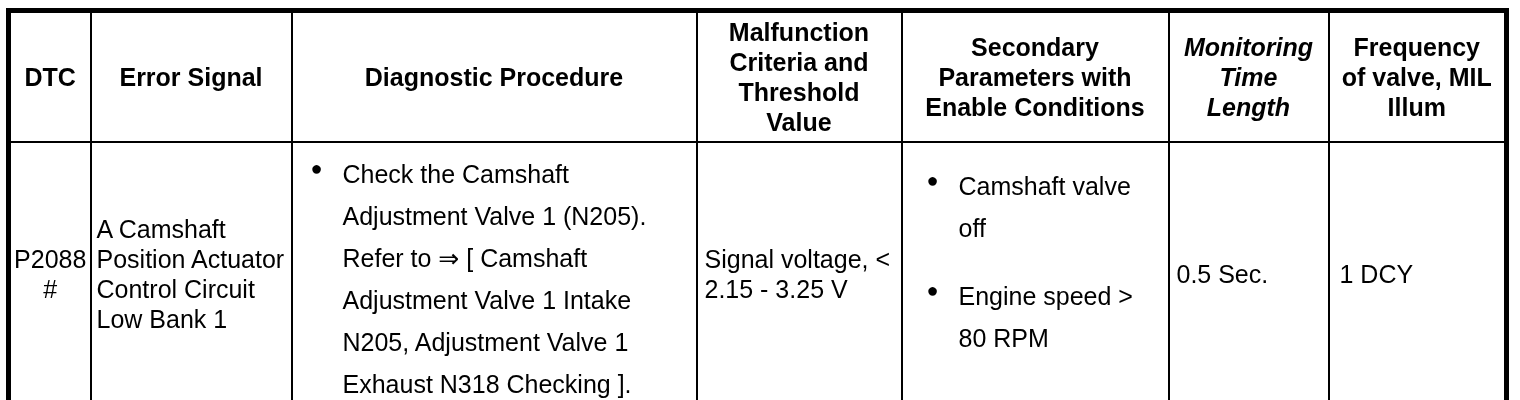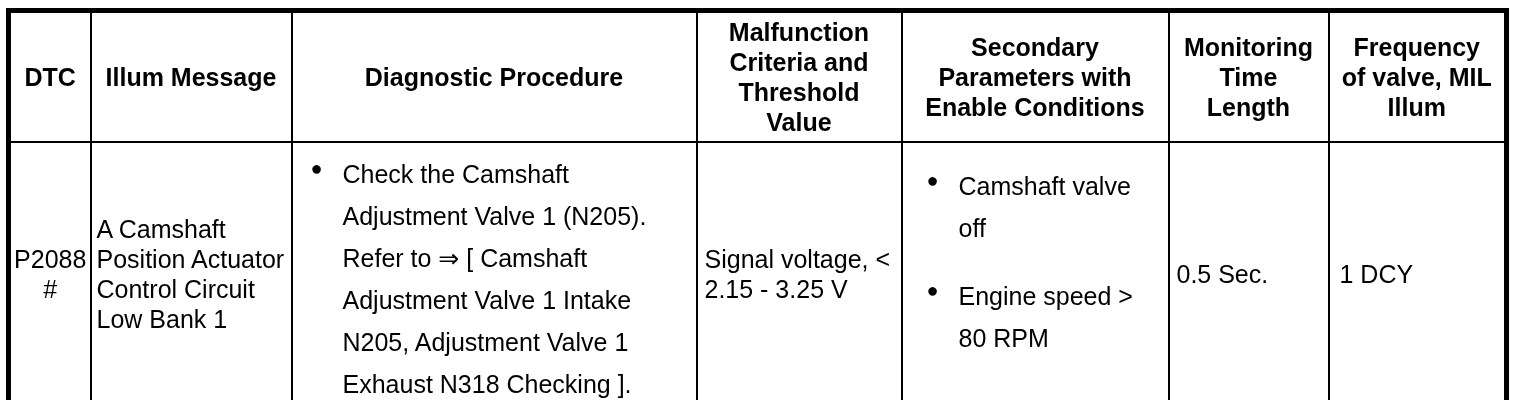--- a/index.html
+++ b/index.html
@@ -29,21 +29,21 @@
     overflow: hidden;
   }
   thead tr { height: 128px; }
   tbody tr { height: 246px; }
   th {
     font-weight: bold;
     text-align: center;
     vertical-align: middle;
     padding: 4px 10px;
   }
-  th.th-monitoring { padding: 4px 13px; }
+  th.th-monitoring { padding: 4px 13px; font-style: italic; }
   th.th-frequency  { padding: 4px 10px; }
   td { vertical-align: middle; }
   td.cell-dtc {
     text-align: center;
     white-space: pre-line;
   }
   td.cell-error   { padding: 0 0 0 5px; }
   td.cell-malfunction { padding: 0 4px 0 7px; }
   td.cell-monitoring  { padding: 0 4px 0 7px; }
   td.cell-frequency   { padding: 0 4px 0 10px; }
@@ -84,21 +84,21 @@
       <col style="width:201px">
       <col style="width:405px">
       <col style="width:205px">
       <col style="width:267px">
       <col style="width:160px">
       <col style="width:178px">
     </colgroup>
     <thead>
       <tr>
         <th>DTC</th>
-        <th>Illum Message</th>
+        <th>Error Signal</th>
         <th>Diagnostic Procedure</th>
         <th>Malfunction Criteria and Threshold Value</th>
         <th class="th-secondary">Secondary Parameters with Enable Conditions</th>
         <th class="th-monitoring">Monitoring Time Length</th>
         <th class="th-frequency">Frequency of valve, MIL Illum</th>
       </tr>
     </thead>
     <tbody>
       <tr>
         <td class="cell-dtc">P2088

